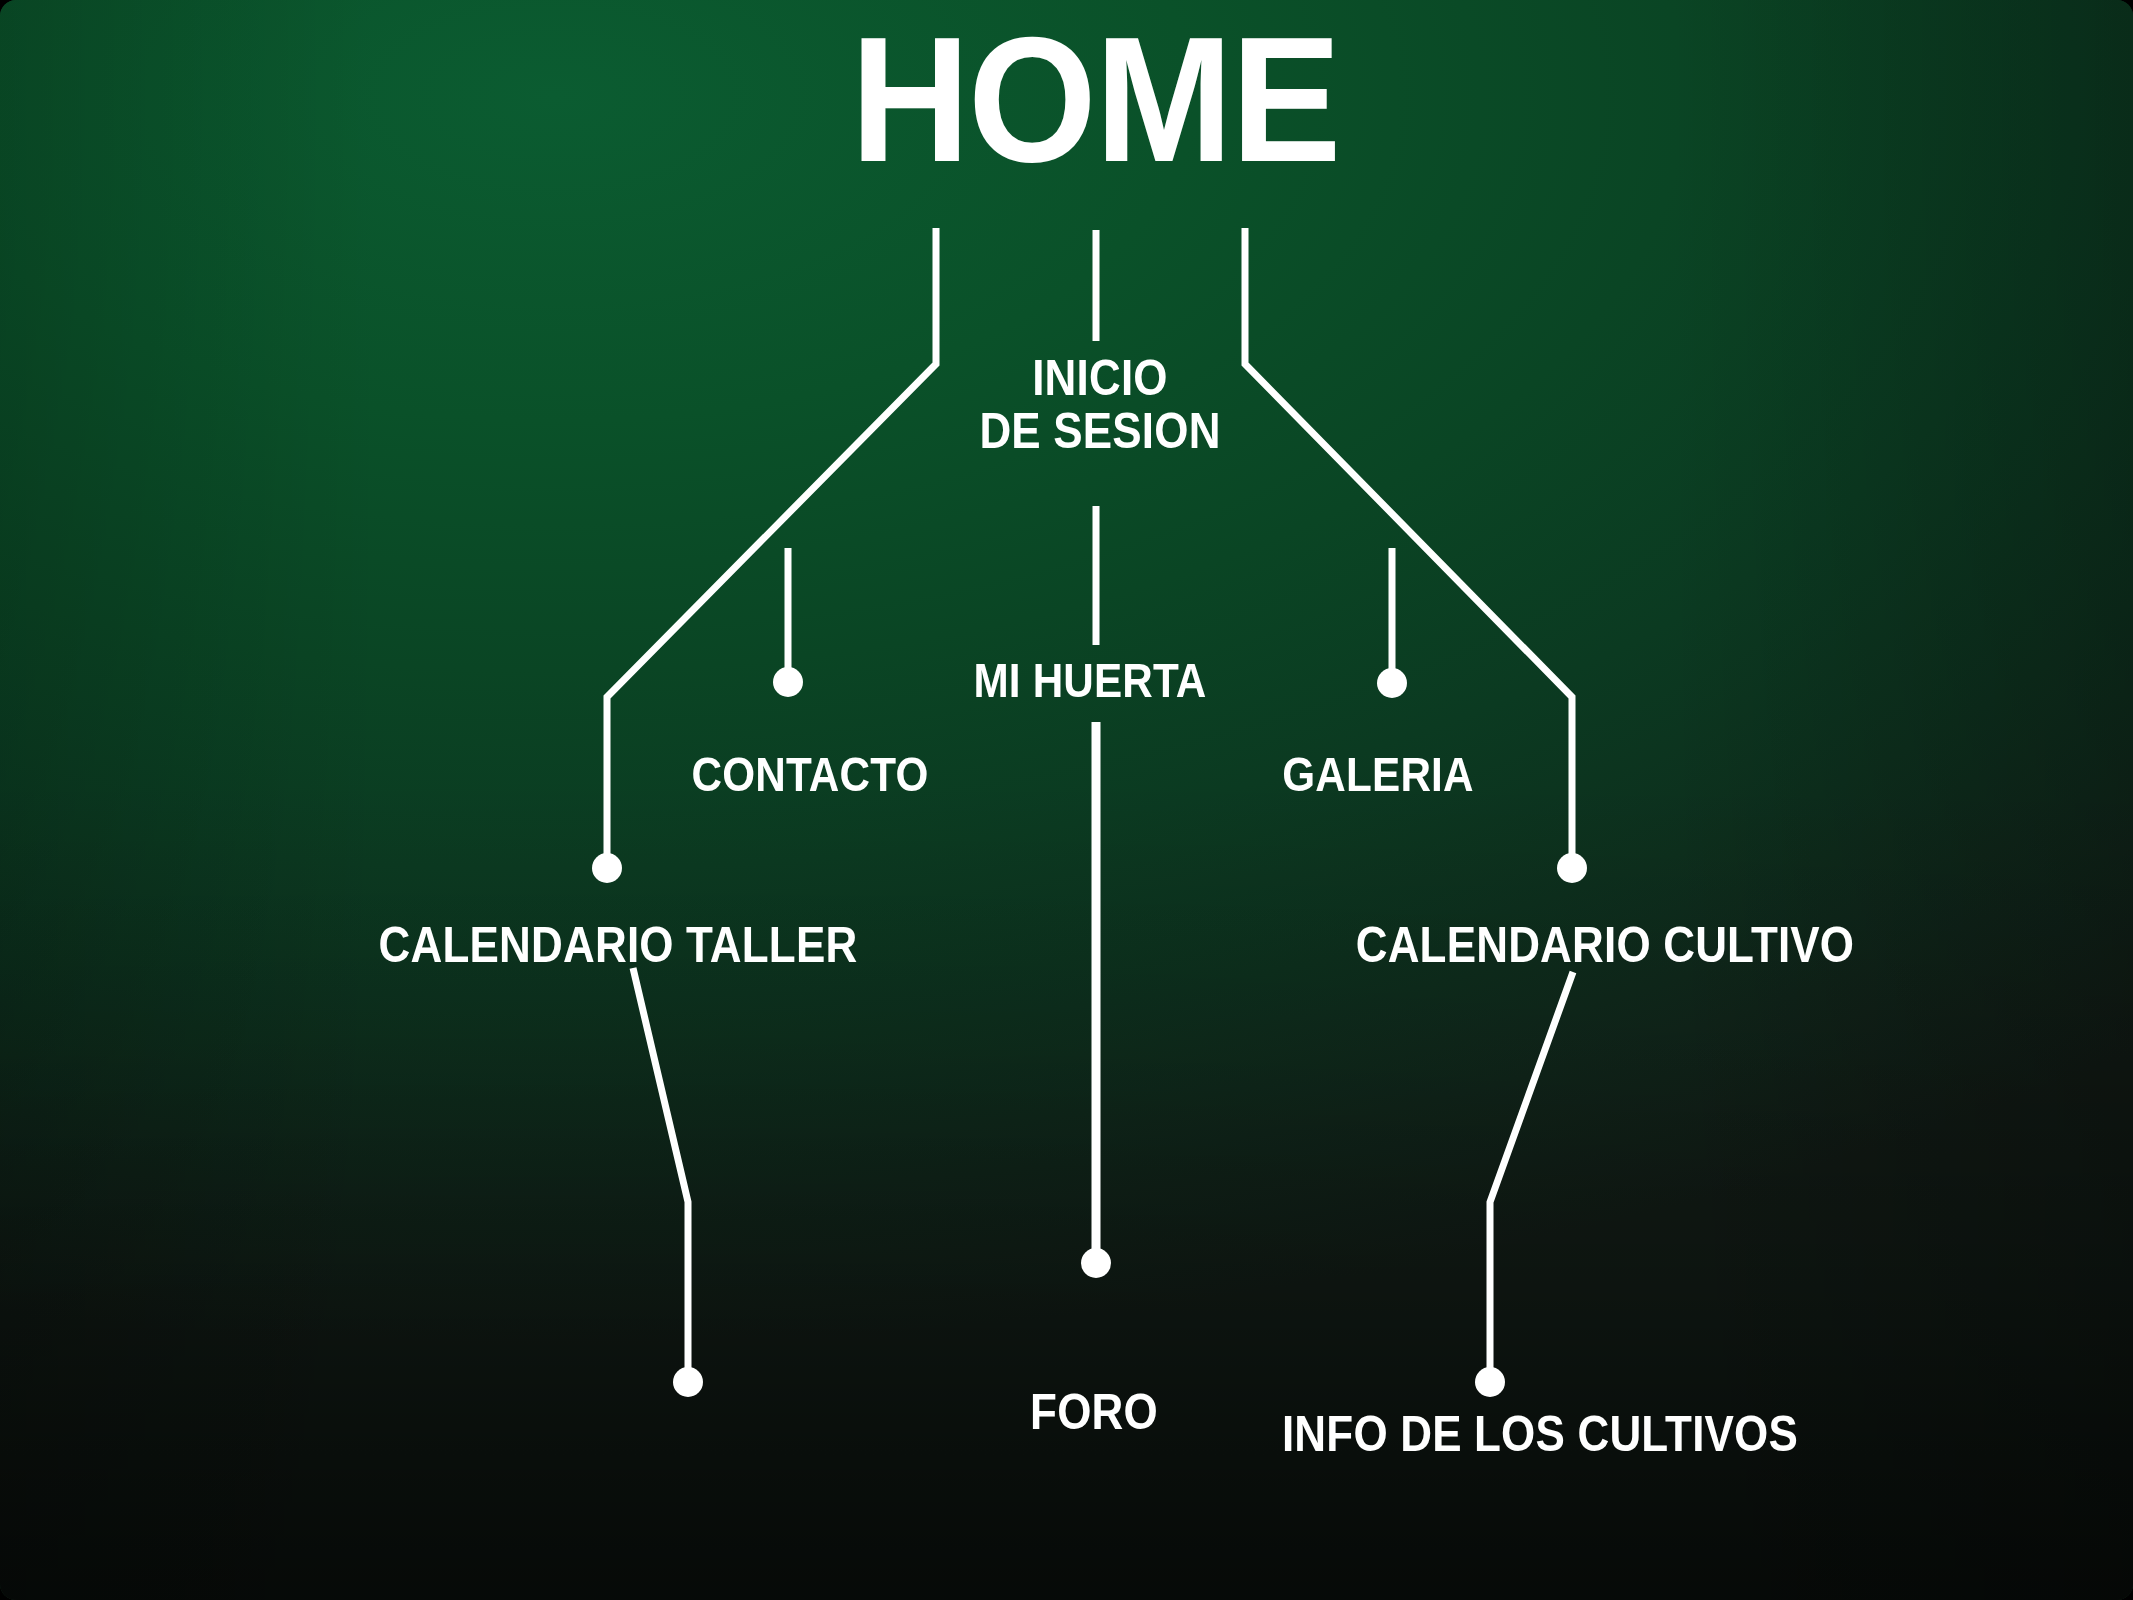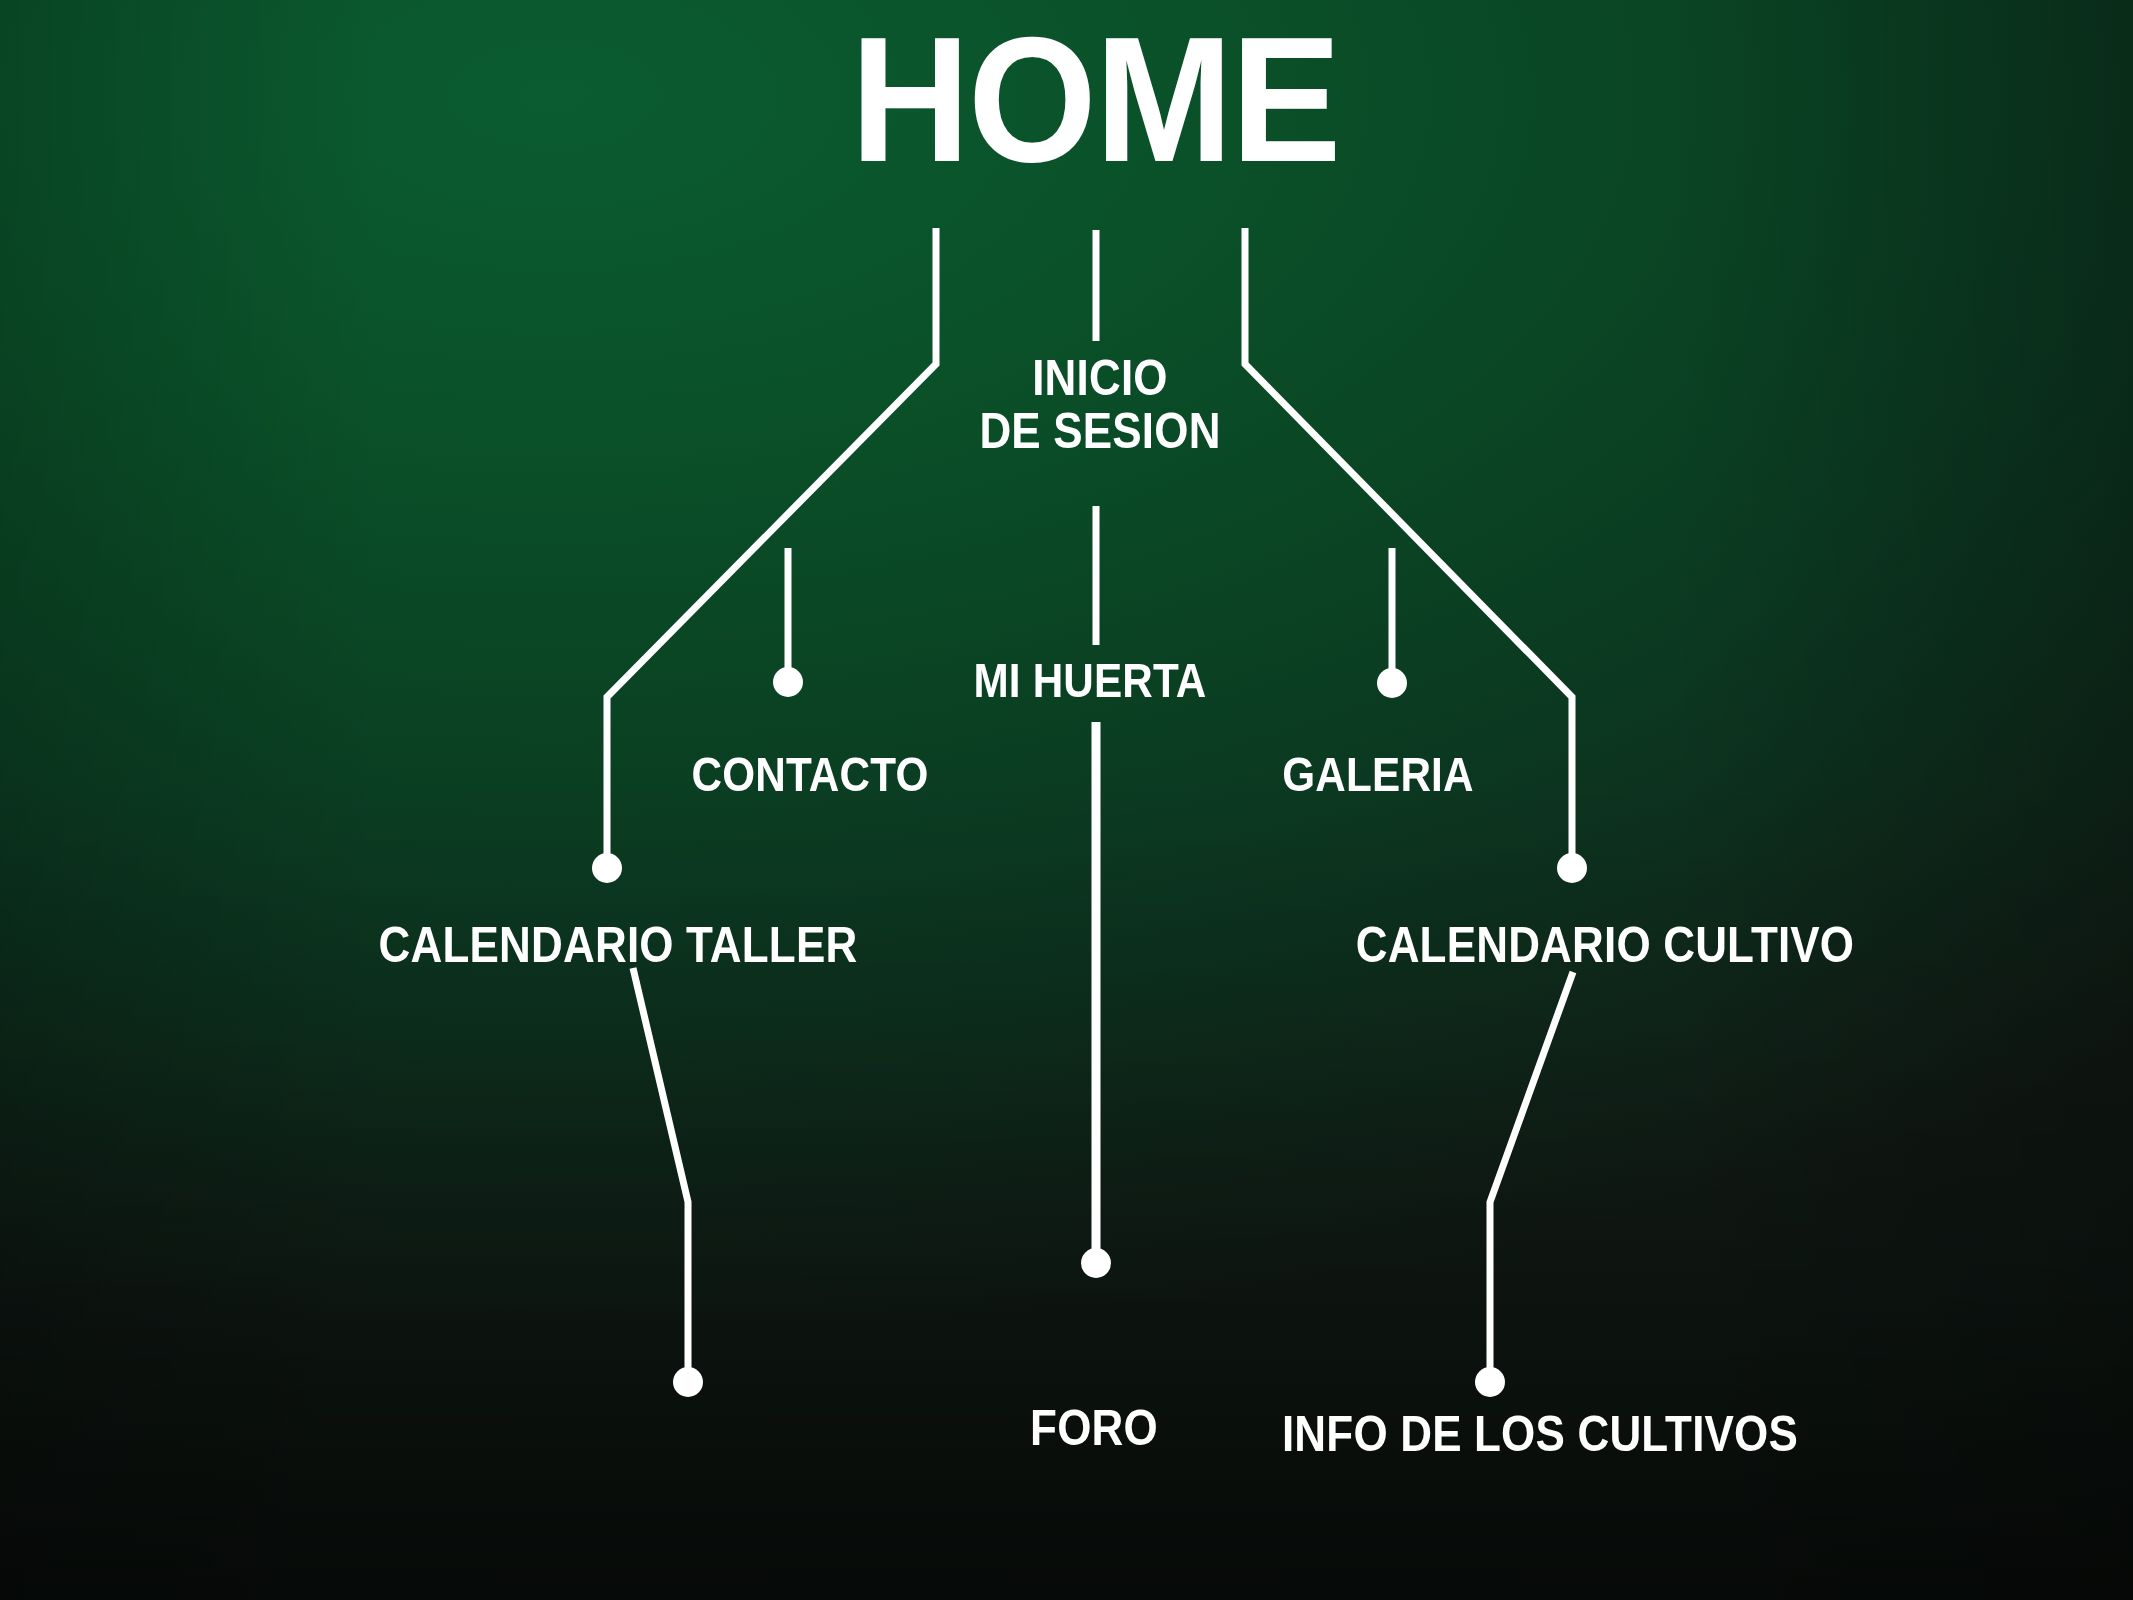--- a/index.html
+++ b/index.html
@@ -8,20 +8,21 @@
     padding: 0;
     background: #000;
   }
   #stage {
     position: relative;
     width: 2133px;
     height: 1600px;
     overflow: hidden;
     background: #0a2a18;
     font-family: "Liberation Sans", "DejaVu Sans", sans-serif;
+    border-radius: 16px;
   }
   
   #bg-base {
     position: absolute;
     inset: 0;
     background:
       radial-gradient(115% 78% at 26% 6%, #0b5c31 0%, #0a5129 26%, #0a4524 46%, #0b3a21 62%, #0d2f1d 76%, #10251a 88%, #121c16 100%);
   }
   #bg-vignette {
     position: absolute;
@@ -142,21 +143,21 @@
 
   <div class="lbl" style="left:1605px; top:945px; font-size:50px;">
     <span class="cond">CALENDARIO CULTIVO</span>
   </div>
 
   <div class="lbl" style="left:618px; top:945px; font-size:50px;">
     <span class="cond">CALENDARIO TALLER</span>
   </div>
 
 
-  <div class="lbl" style="left:1094px; top:1412px; font-size:50px;margin-top:16px;">
+  <div class="lbl" style="left:1094px; top:1412px; font-size:50px;">
     <span class="cond">FORO</span>
   </div>
 
   <div class="lbl" style="left:1540px; top:1434px; font-size:50px;">
     <span class="cond">INFO DE LOS CULTIVOS</span>
   </div>
 
 </div>
 
 </body></html>

